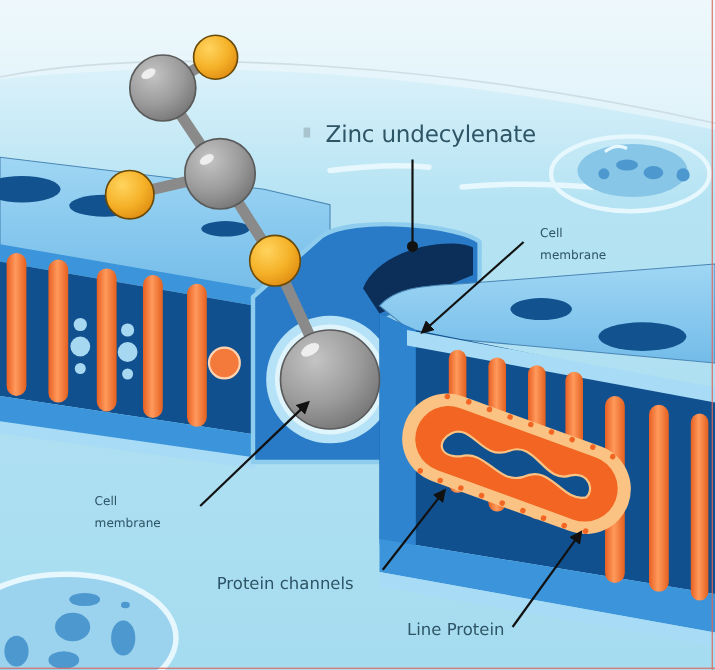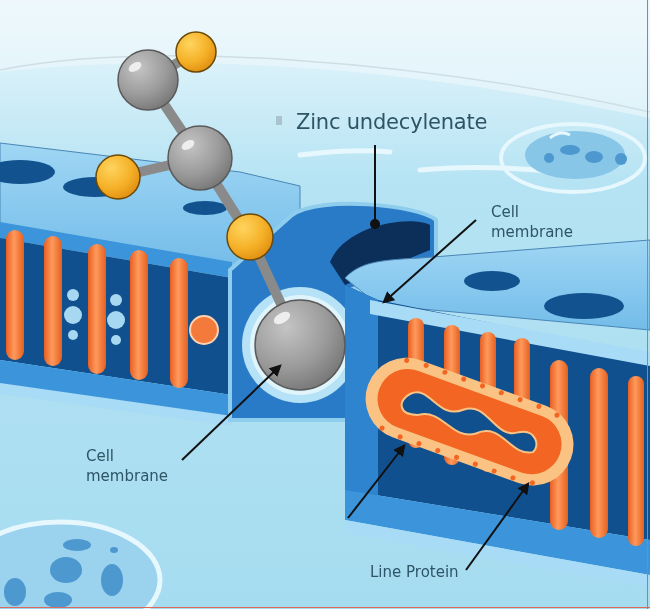--- a/index.html
+++ b/index.html
@@ -7,21 +7,21 @@
   #stage { position: relative; width: 650px; height: 609px; }
   #stage svg { position: absolute; left: 0; top: 0; }
   .label {
     position: absolute;
     font-family: "DejaVu Sans", "Liberation Sans", sans-serif;
     color: #2e5566;
     white-space: nowrap;
   }
   .lbl-title { left: 296px; top: 110px; font-size: 21px; letter-spacing: -0.2px; }
   .lbl-title-bullet { position: absolute; left: 276px; top: 116px; width: 6px; height: 9px; background: #a9c4cf; }
-  .lbl-small { font-size: 15px; line-height: 20px; }
+  .lbl-small { font-size: 11px; line-height: 20px; }
   .lbl-cm-right { left: 491px; top: 202px; }
   .lbl-cm-left { left: 86px; top: 446px; }
   .lbl-protein { left: 197px; top: 521px; font-size: 15px; }
   .lbl-script { left: 370px; top: 563px; font-size: 15px; }
   .frame-edge-r { position:absolute; right: 2px; top: 0; width: 1px; height: 609px; background:#e0685a; }
   .frame-edge-b { position:absolute; left: 0; bottom: 1px; width: 650px; height: 1px; background:#e0685a; }
 </style>
 </head>
 <body>
 
@@ -203,17 +203,18 @@
   <div class="label lbl-small lbl-cm-right">
     <div>Cell</div>
     <div>membrane</div>
   </div>
 
   <div class="label lbl-small lbl-cm-left">
     <div>Cell</div>
     <div>membrane</div>
   </div>
 
+  <div class="label lbl-protein">Protein channels</div>
   <div class="label lbl-script">Line Protein</div>
 
   <div class="frame-edge-r"></div>
   <div class="frame-edge-b"></div>
 </div>
 
 </body></html>

